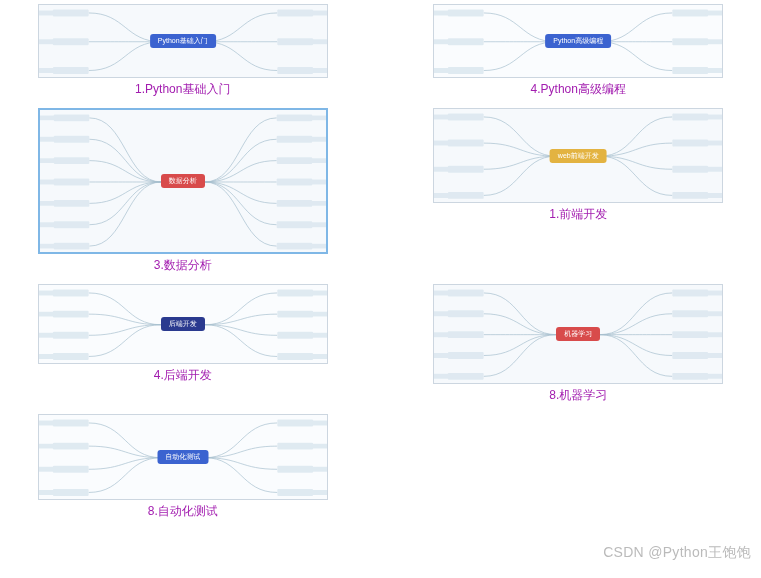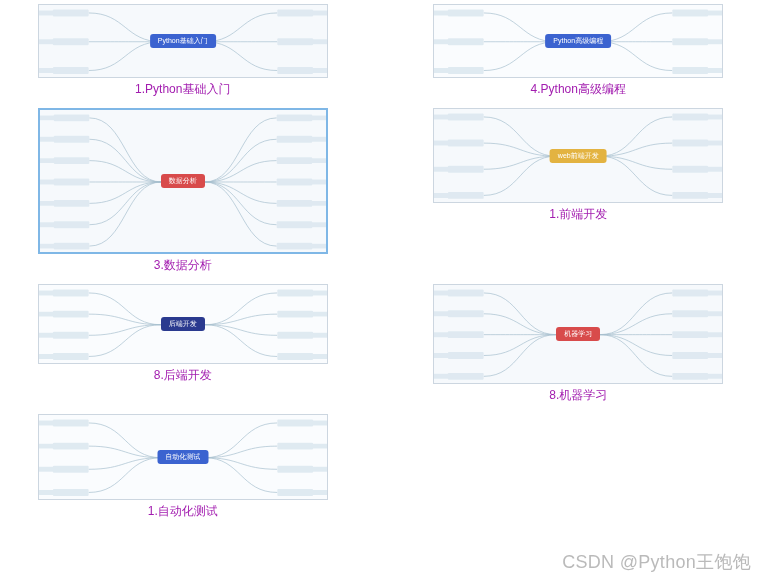--- a/index.html
+++ b/index.html
@@ -38,22 +38,22 @@
   .thumb.bg-b { background: #fafcfe; }
   .caption {
     margin-top: 3px;
     font-size: 12px;
     color: #a21caf;
     text-align: center;
   }
   .watermark {
     position: absolute;
     right: 10px;
-    bottom: 4px;
-    font-size: 18px;
+    bottom: 16px;
+    font-size: 14px;
     color: rgba(130,130,130,0.55);
     letter-spacing: 0.3px;
   }
   .center-pill {
     position: absolute;
     left: 50%;
     top: 50%;
     transform: translate(-50%, -50%);
     padding: 2px 8px;
     border-radius: 3px;
@@ -273,21 +273,21 @@
           <rect x="273" y="5.5" width="24" height="5" rx="1"></rect>
           <rect x="240" y="25.833333333333332" width="36" height="7" rx="1"></rect>
           <rect x="273" y="26.833333333333332" width="24" height="5" rx="1"></rect>
           <rect x="240" y="47.166666666666664" width="36" height="7" rx="1"></rect>
           <rect x="273" y="48.166666666666664" width="24" height="5" rx="1"></rect>
           <rect x="240" y="68.5" width="36" height="7" rx="1"></rect>
           <rect x="273" y="69.5" width="24" height="5" rx="1"></rect>
   </svg>
         <div class="center-pill" style="background: rgb(42, 58, 143);">后端开发</div>
       </div>
-      <div class="caption">8.后端开发</div>
+      <div class="caption">4.后端开发</div>
     </div>
     <div class="cell">
       <div class="thumb bg-a" style="height: 100px;">
         <svg class="branches" viewBox="0 0 290 100" preserveAspectRatio="none">
     <path d="M 123 50 C 87 50, 87 8, 50 8"></path>
           <path d="M 48 8 L 17 8"></path>
           <path d="M 123 50 C 87 50, 87 29, 50 29"></path>
           <path d="M 48 29 L 17 29"></path>
           <path d="M 123 50 C 87 50, 87 50, 50 50"></path>
           <path d="M 48 50 L 17 50"></path>
@@ -361,17 +361,17 @@
           <rect x="273" y="5.5" width="24" height="5" rx="1"></rect>
           <rect x="240" y="27.833333333333332" width="36" height="7" rx="1"></rect>
           <rect x="273" y="28.833333333333332" width="24" height="5" rx="1"></rect>
           <rect x="240" y="51.166666666666664" width="36" height="7" rx="1"></rect>
           <rect x="273" y="52.166666666666664" width="24" height="5" rx="1"></rect>
           <rect x="240" y="74.5" width="36" height="7" rx="1"></rect>
           <rect x="273" y="75.5" width="24" height="5" rx="1"></rect>
   </svg>
         <div class="center-pill" style="background: rgb(59, 99, 208);">自动化测试</div>
       </div>
-      <div class="caption">1.自动化测试</div>
+      <div class="caption">8.自动化测试</div>
     </div>
   </div>
 
 <div class="watermark">CSDN @Python王饱饱</div>
 
 </body></html>

